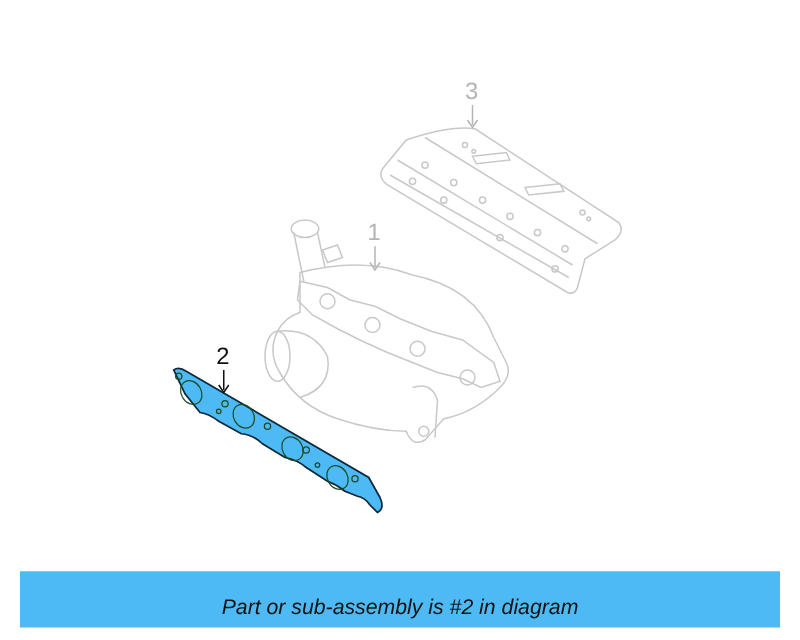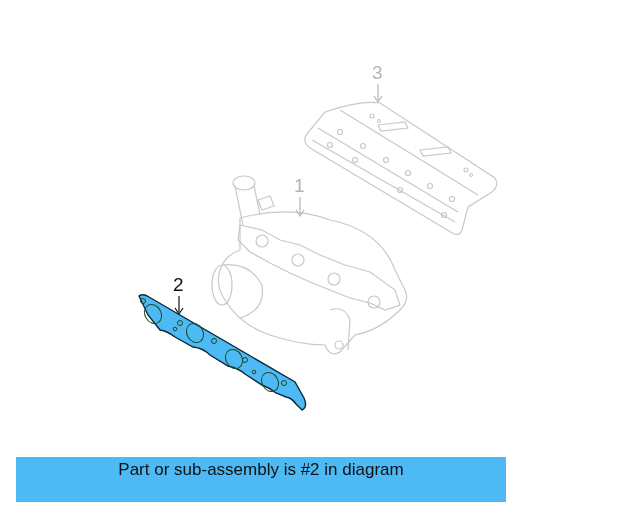--- a/index.html
+++ b/index.html
@@ -1,22 +1,22 @@
 <!DOCTYPE html>
 <html><head>
 <meta charset="utf-8">
 <style>
   html, body { margin: 0; padding: 0; background: #ffffff; }
   body { width: 640px; height: 512px; position: relative; overflow: hidden; font-family: "Liberation Sans", sans-serif; }
   #diagram { position: absolute; left: 0; top: 0; width: 640px; height: 450px; }
   .callout { font-family: "Liberation Sans", sans-serif; font-size: 19px; }
   #banner {
-    position: absolute; left: 16px; top: 457px; width: 490px; height: 45px;
+    position: absolute; left: 16px; top: 457px; width: 608px; height: 45px;
     background: #4dbaf5; text-align: center; color: #111;
-    font-size: 17px; line-height: 20px; padding-top: 3px; box-sizing: border-box;
+    font-size: 17px; line-height: 20px; padding-top: 19px; box-sizing: border-box; font-style: italic;
   }
   #banner div { white-space: nowrap; }
 </style>
 </head>
 <body>
 
 <svg id="diagram" viewBox="0 0 640 450" xmlns="http://www.w3.org/2000/svg">
 
   <g fill="none" stroke="#c8c8c8" stroke-width="1.2">
     <path d="M325 112 Q360 100 380 103 L495 178 Q500 185 492 192 L468 207 L462 230 Q460 236 454 234 L310 148 Q302 142 306 135 Z"></path>

